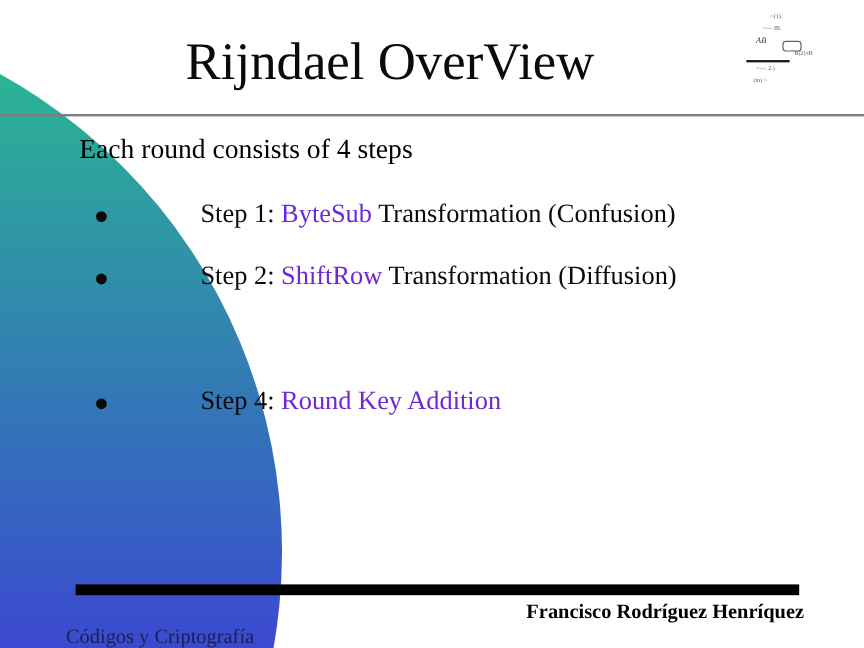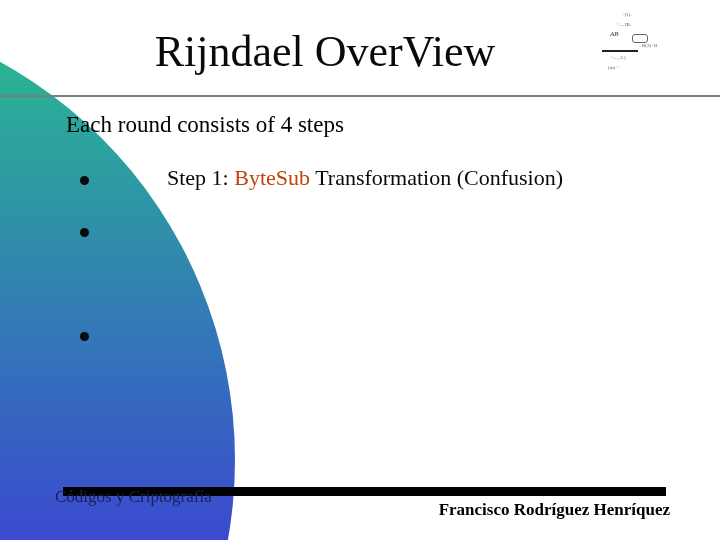--- a/index.html
+++ b/index.html
@@ -42,42 +42,42 @@
     position: absolute; left: 80px; top: 10px;
     width: 9px; height: 9px; border-radius: 50%;
     background: #0a0a0a;
   }
   .bullet-row .txt {
     position: absolute; left: 167px; top: 0;
     font-size: 22px; line-height: 24px;
     color: #0a0a0a;
     white-space: nowrap;
   }
-  .kw { color: #c2410c; }
+  .kw { color: #6d28d9; }
   .footer-bar {
     position: absolute; left: 63px; top: 487px;
     width: 603px; height: 9px;
     background: #000000;
   }
   .footer-left {
-    position: absolute; left: 55px; top: 487px;
+    position: absolute; left: 55px; top: 521px;
     font-size: 17px; line-height: 20px;
     color: #1a1f55;
     white-space: nowrap;
   }
   .footer-right {
     position: absolute; right: 50px; top: 500px;
     font-size: 17px; line-height: 20px;
     font-weight: 700;
     color: #000000;
     white-space: nowrap;
   }
   
   .formula-thumb {
-    position: absolute; left: 600px; top: 6px;
+    position: absolute; left: 620px; top: 6px;
     width: 85px; height: 68px;
     color: #555;
   }
   .formula-thumb .fl {
     position: absolute;
     font-family: "Liberation Serif", "DejaVu Serif", serif;
     font-size: 5px; line-height: 6px;
     color: #555; white-space: nowrap;
   }
   .formula-thumb .fl3 { font-size: 7px; font-style: italic; color: #333; }
@@ -124,25 +124,27 @@
 
   <div class="lead-line">Each round consists of 4 steps</div>
 
   <div class="bullet-row" style="top:166px;">
     <span class="dot"></span>
     <span class="txt"><span>Step 1: </span><span class="kw">ByteSub</span><span> Transformation (Confusion)</span></span>
   </div>
 
   <div class="bullet-row" style="top:218px;">
     <span class="dot"></span>
+    <span class="txt"><span>Step 2: </span><span class="kw">ShiftRow</span><span> Transformation (Diffusion)</span></span>
   </div>
 
 
   <div class="bullet-row" style="top:322px;">
     <span class="dot"></span>
+    <span class="txt"><span>Step 4: </span><span class="kw">Round Key Addition</span><span></span></span>
   </div>
 
 
   <div class="footer-bar"></div>
   <div class="footer-left">Códigos y Criptografía</div>
   <div class="footer-right">Francisco Rodríguez Henríquez</div>
 
 </div>
 
 </body></html>

